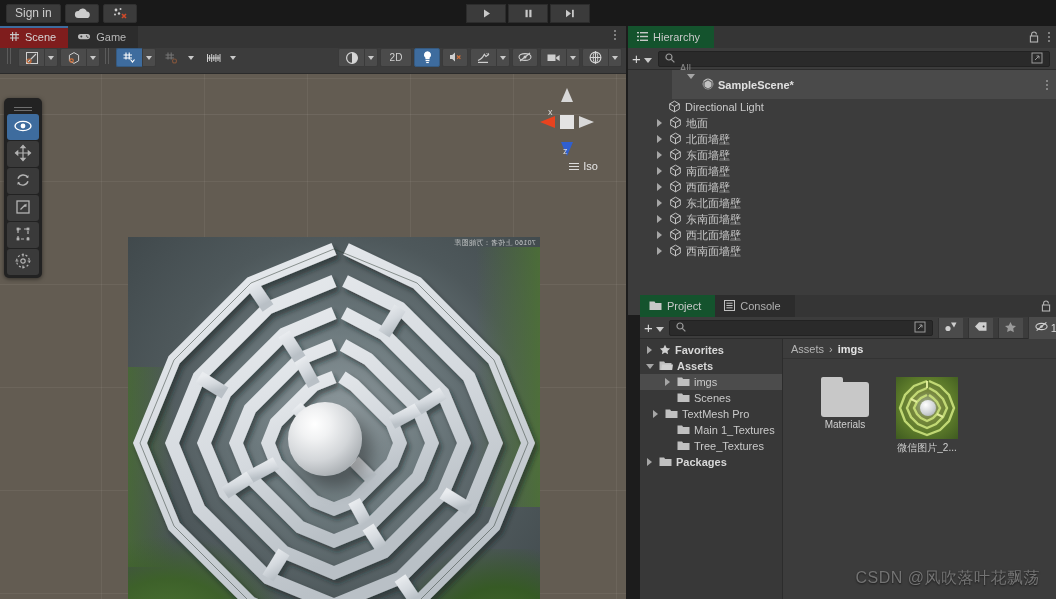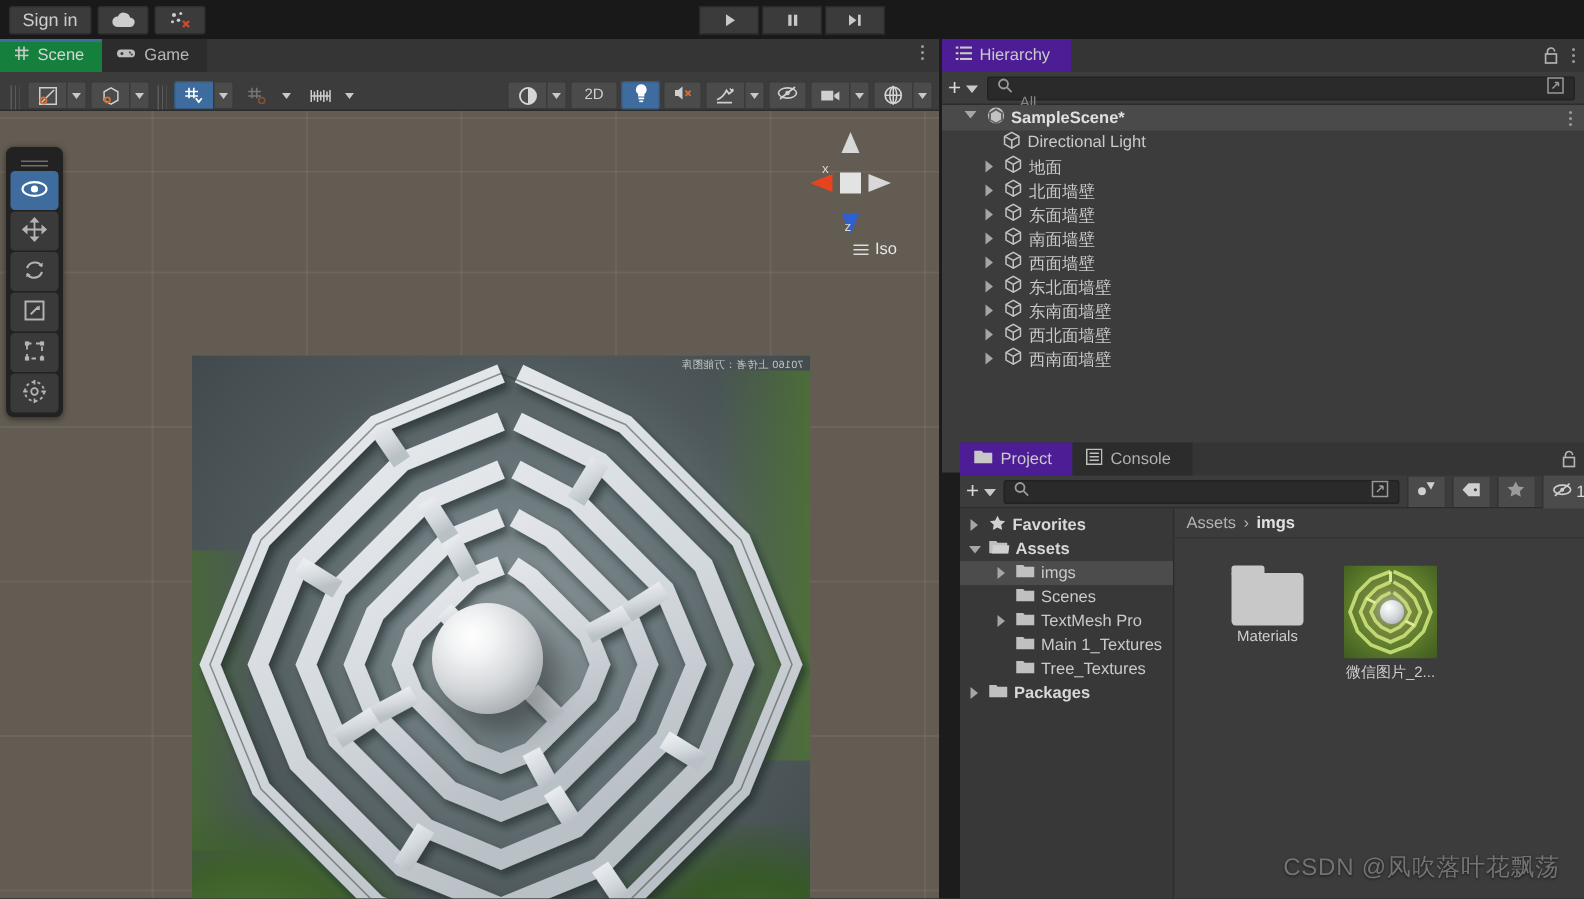--- a/index.html
+++ b/index.html
@@ -44,34 +44,34 @@
   }
   .tabrow {
     height: 22px; background: #353535; display: flex; align-items: stretch;
     position: relative;
   }
   .tab {
     display: flex; align-items: center; gap: 5px;
     padding: 0 12px 0 9px; font-size: 11px; color: #b8b8b8;
     cursor: pointer; position: relative;
   }
-  .tab.active { background: #15803d; color: #d6d6d6; }
+  .tab.active { background: #7f1d1d; color: #d6d6d6; }
   .tab.active::before {
     content: ""; position: absolute; left: 0; right: 0; top: 0; height: 2px;
     background: #3e6c9e;
   }
   .tab.inactive { background: #2c2c2c; }
   .tabrow .kebab {
     position: absolute; right: 10px; top: 4px;
   }
   .kebab { display: flex; flex-direction: column; gap: 2px; cursor: pointer; }
   .kebab i { display: block; width: 2px; height: 2px; background: #9a9a9a; border-radius: 50%; }
 
   .scene-toolbar {
-    height: 26px; background: #3c3c3c; display: flex; align-items: flex-end;
+    height: 26px; background: #3c3c3c; display: flex; align-items: flex-start;
     gap: 2px; padding: 0 4px; border-bottom: 1px solid #2b2b2b;
   }
   .grip { width: 6px; height: 16px; margin: 0 3px;
           background: repeating-linear-gradient(to right,#5b5b5b 0 1px,transparent 1px 3px); }
   .tbtn {
     height: 19px; min-width: 26px; padding: 0 4px;
     background: #4b4b4b; border: 1px solid #3a3a3a; border-radius: 2px;
     display: flex; align-items: center; justify-content: center; cursor: pointer;
     color: #d0d0d0; font-size: 10px;
   }
@@ -158,21 +158,21 @@
   
   .right-col { position: absolute; left: 628px; top: 26px; width: 428px; height: 573px; }
 
   .panel-tabrow {
     height: 22px; background: #353535; position: relative; display: flex; align-items: stretch;
   }
   .panel-tab {
     display: flex; align-items: center; gap: 5px; padding: 0 14px 0 9px;
     font-size: 11px; color: #cacaca; cursor: pointer; position: relative;
   }
-  .panel-tab.active { background: #4c1d95; }
+  .panel-tab.active { background: #14532d; }
   .panel-tab.inactive { background: #2c2c2c; color: #b0b0b0; }
   .panel-right-icons { position: absolute; right: 6px; top: 0; height: 22px;
     display: flex; align-items: center; gap: 9px; }
 
   .hier-toolbar {
     height: 22px; background: #3c3c3c; display: flex; align-items: center; gap: 6px;
     padding: 0 6px 0 4px; border-bottom: 1px solid #2c2c2c;
   }
   .plus-btn { display:flex; align-items:center; gap:3px; cursor:pointer; color:#d8d8d8; }
   .plus-btn .pl { font-size: 15px; line-height: 13px; }
@@ -180,22 +180,22 @@
     flex: 1; height: 16px; background: #2a2a2a; border: 1px solid #222; border-radius: 8px;
     display: flex; align-items: center; gap: 5px; padding: 0 6px; cursor: text;
   }
   .search .ph { color: #868686; font-size: 10px; margin-top: 20px; }
   .search-flat { border-radius: 2px; }
 
   .hierarchy {
     position: relative; height: 245px; background: #3c3c3c; overflow: hidden;
   }
   .scene-row {
-    height: 17px; display: flex; align-items: center; gap: 4px;
-    background: #4a4a4a; padding-left: 30px; position: relative; cursor: pointer;
+    height: 29px; display: flex; align-items: center; gap: 4px;
+    background: #4a4a4a; padding-left: 30px; position: relative; cursor: pointer; margin-left: 44px;
   }
   .scene-row .kebab { position: absolute; right: 8px; flex-direction: column; }
   .h-row {
     height: 16px; display: flex; align-items: center; gap: 4px; cursor: pointer;
     color: #cacaca; font-size: 11px;
   }
   .tri { width: 11px; display: flex; align-items: center; justify-content: center; }
   .tri.open::after { content:""; border-left:4px solid transparent; border-right:4px solid transparent; border-top:5px solid #a6a6a6; }
   .tri.closed::after { content:""; border-top:4px solid transparent; border-bottom:4px solid transparent; border-left:5px solid #a6a6a6; }
   .indent-l1 { padding-left: 40px; }
@@ -903,21 +903,21 @@
                 </svg></span>
               <span>imgs</span>
             </div>
             <div class="p-row" style="padding-left: 22px;">
               <span class="tri"></span>
               <span><svg width="13" height="11" viewBox="0 0 13 11">
                   <path d="M0.5 1.6h4.6l1 1.3h6.4v7H0.5z" fill="#c0c0c0"></path>
                 </svg></span>
               <span>Scenes</span>
             </div>
-            <div class="p-row" style="padding-left: 22px;">
+            <div class="p-row" style="padding-left: 10px;">
               <span class="tri closed"></span>
               <span><svg width="13" height="11" viewBox="0 0 13 11">
                   <path d="M0.5 1.6h4.6l1 1.3h6.4v7H0.5z" fill="#c0c0c0"></path>
                 </svg></span>
               <span>TextMesh Pro</span>
             </div>
             <div class="p-row" style="padding-left: 22px;">
               <span class="tri"></span>
               <span><svg width="13" height="11" viewBox="0 0 13 11">
                   <path d="M0.5 1.6h4.6l1 1.3h6.4v7H0.5z" fill="#c0c0c0"></path>

